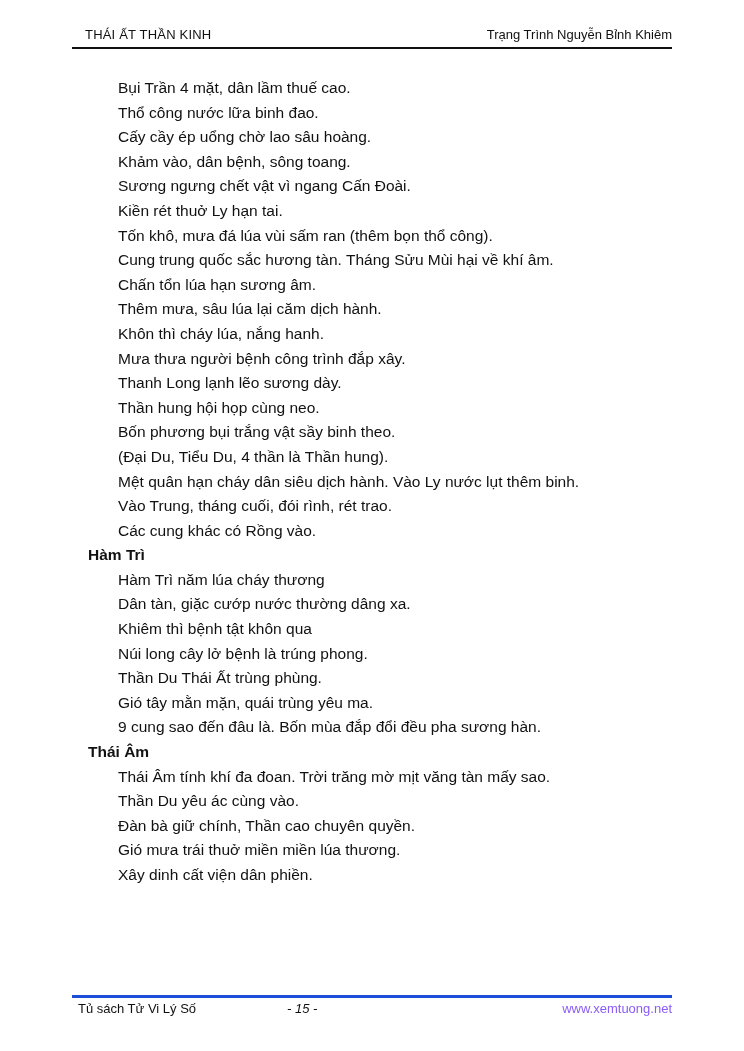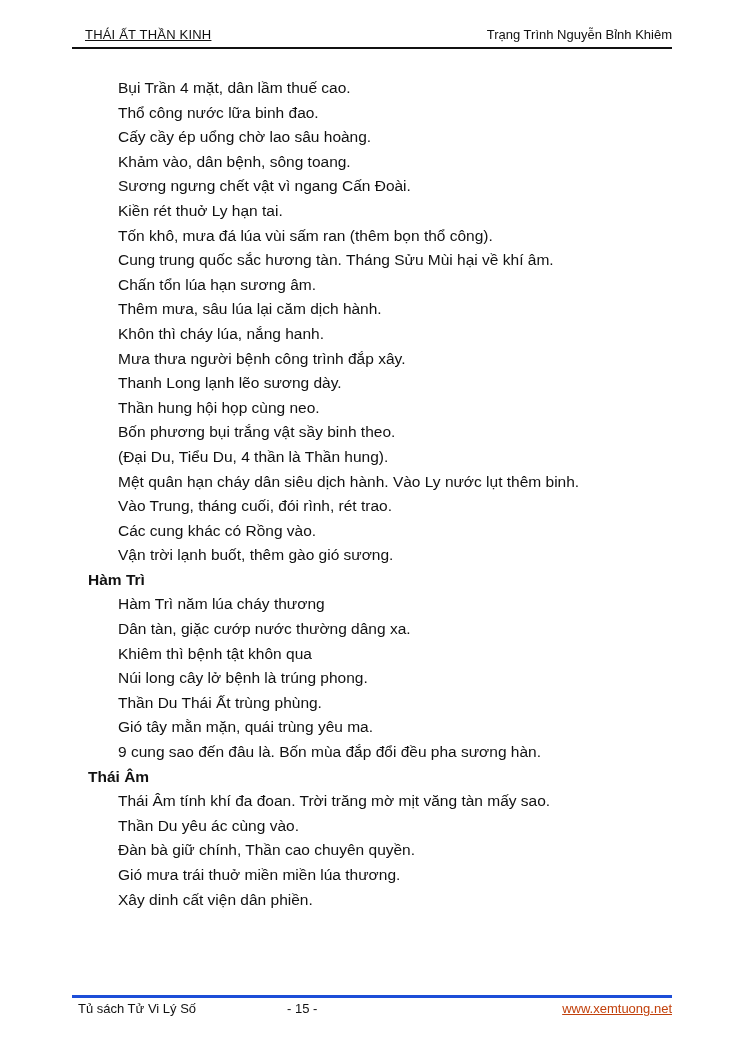--- a/index.html
+++ b/index.html
@@ -20,21 +20,21 @@
     left: 72px;
     right: 72px;
     padding: 27px 0 5px 0;
     border-bottom: 2px solid #111111;
     display: flex;
     justify-content: space-between;
     align-items: baseline;
     font-size: 13px;
     line-height: 15px;
   }
-  .page-header .hdr-left { padding-left: 13px; letter-spacing: 0.2px; text-decoration: underline; }
+  .page-header .hdr-left { padding-left: 13px; letter-spacing: 0.2px; }
   .page-header .hdr-right { }
   
   .page-content {
     position: absolute;
     top: 76px;
     left: 72px;
     right: 40px;
     font-size: 15.5px;
   }
   .verse-line {
@@ -55,27 +55,26 @@
     left: 72px;
     right: 72px;
     border-top: 3px solid #1d4ed8;
     padding-top: 3px;
     font-size: 13px;
     line-height: 16px;
     display: flex;
     align-items: baseline;
   }
   .page-footer .ftr-left  { flex: 1; text-align: left; padding-left: 6px; }
-  .page-footer .ftr-center{ flex: 0 0 auto; text-align: center; margin-right: 88px; }
+  .page-footer .ftr-center{ flex: 0 0 auto; text-align: center; margin-right: 88px; font-style: italic; }
   .page-footer .ftr-spacer{ flex: 0.75; }
   .page-footer .ftr-right {
     flex: 0 0 auto;
     text-align: left;
-    text-decoration: underline;
-    color: #c2410c;
+    color: #8b5cf6;
     cursor: pointer;
   }
 </style>
 </head>
 <body>
 
 <div class="page">
 
   <div class="page-header">
     <span class="hdr-left">THÁI ẤT THẦN KINH</span>
@@ -96,21 +95,20 @@
       <div class="verse-line">Thêm mưa, sâu lúa lại căm dịch hành.</div>
       <div class="verse-line">Khôn thì cháy lúa, nắng hanh.</div>
       <div class="verse-line">Mưa thưa người bệnh công trình đắp xây.</div>
       <div class="verse-line">Thanh Long lạnh lẽo sương dày.</div>
       <div class="verse-line">Thần hung hội họp cùng neo.</div>
       <div class="verse-line">Bốn phương bụi trắng vật sầy binh theo.</div>
       <div class="verse-line">(Đại Du, Tiểu Du, 4 thần là Thần hung).</div>
       <div class="verse-line">Mệt quân hạn cháy dân siêu dịch hành. Vào Ly nước lụt thêm binh.</div>
       <div class="verse-line">Vào Trung, tháng cuối, đói rình, rét trao.</div>
       <div class="verse-line">Các cung khác có Rồng vào.</div>
-      <div class="verse-line">Vận trời lạnh buốt, thêm gào gió sương.</div>
       <div class="section-heading">Hàm Trì</div>
       <div class="verse-line">Hàm Trì năm lúa cháy thương</div>
       <div class="verse-line">Dân tàn, giặc cướp nước thường dâng xa.</div>
       <div class="verse-line">Khiêm thì bệnh tật khôn qua</div>
       <div class="verse-line">Núi long cây lở bệnh là trúng phong.</div>
       <div class="verse-line">Thần Du Thái Ất trùng phùng.</div>
       <div class="verse-line">Gió tây mằn mặn, quái trùng yêu ma.</div>
       <div class="verse-line">9 cung sao đến đâu là. Bốn mùa đắp đổi đều pha sương hàn.</div>
       <div class="section-heading">Thái Âm</div>
       <div class="verse-line">Thái Âm tính khí đa đoan. Trời trăng mờ mịt văng tàn mấy sao.</div>

